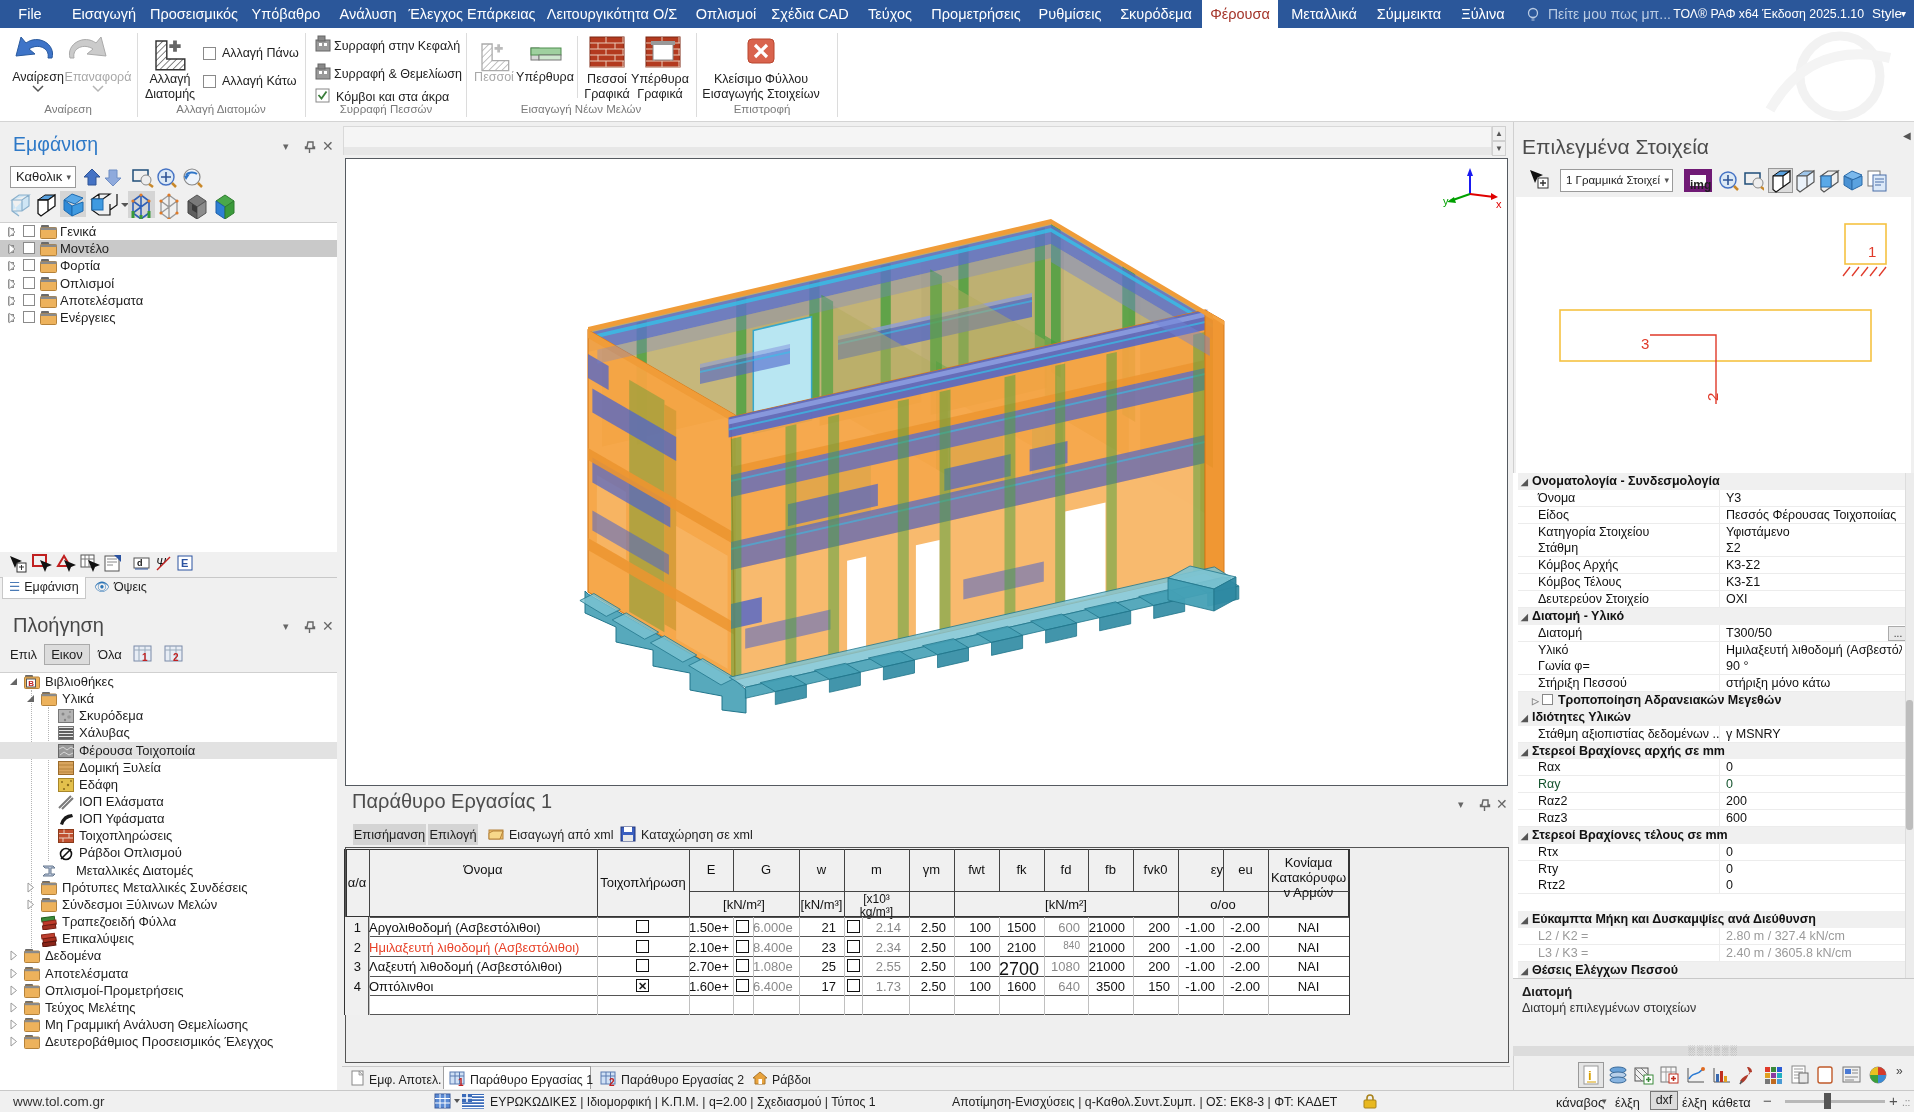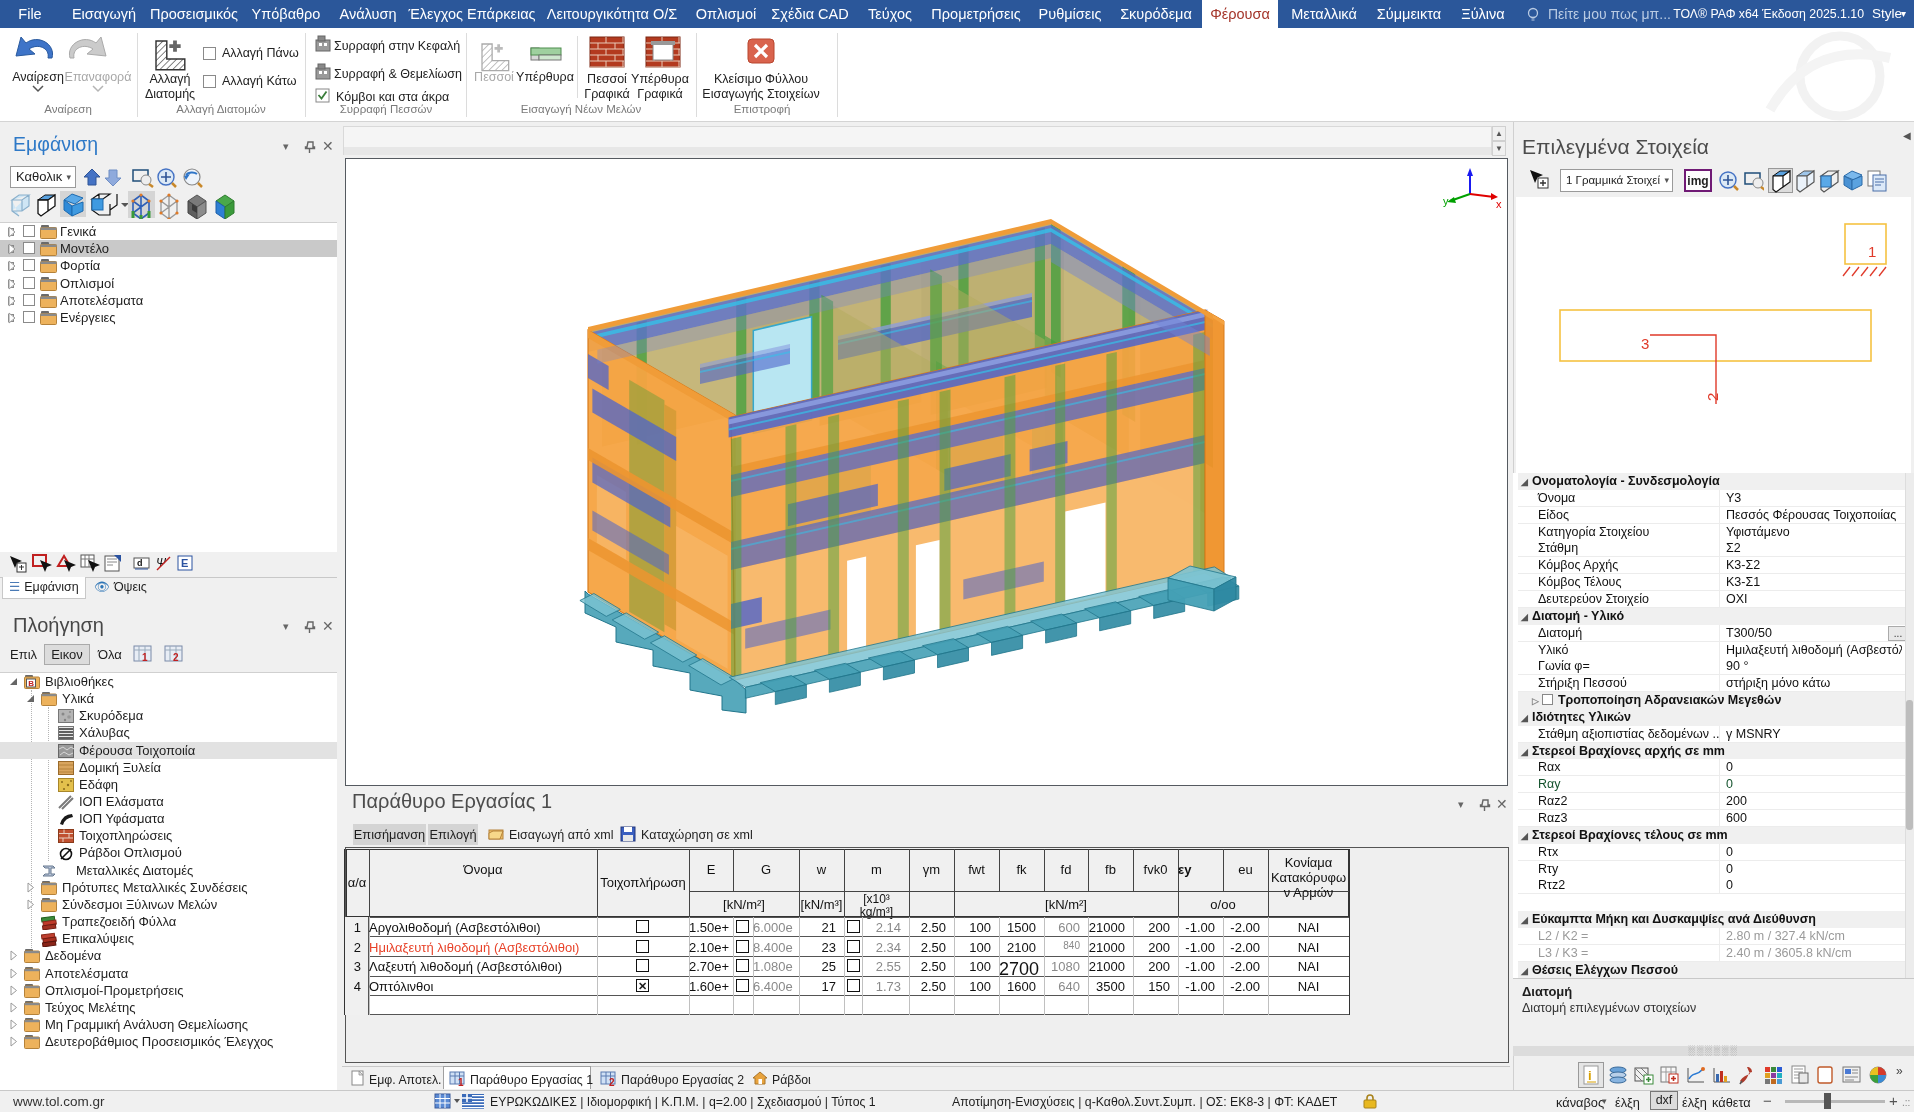--- a/index.html
+++ b/index.html
@@ -719,21 +719,21 @@
 <div class="abs" style="left:689px;top:862px;width:44px;text-align:center;font-size:13px;color:#111;font-weight:normal">E</div>
 <div class="abs" style="left:733px;top:862px;width:66px;text-align:center;font-size:13px;color:#111;font-weight:normal">G</div>
 <div class="abs" style="left:799px;top:862px;width:45px;text-align:center;font-size:13px;color:#111;font-weight:normal">w</div>
 <div class="abs" style="left:844px;top:862px;width:65px;text-align:center;font-size:13px;color:#111;font-weight:normal">m</div>
 <div class="abs" style="left:909px;top:862px;width:45px;text-align:center;font-size:13px;color:#111;font-weight:normal">γm</div>
 <div class="abs" style="left:954px;top:862px;width:45px;text-align:center;font-size:13px;color:#111;font-weight:normal">fwt</div>
 <div class="abs" style="left:999px;top:862px;width:45px;text-align:center;font-size:13px;color:#111;font-weight:normal">fk</div>
 <div class="abs" style="left:1044px;top:862px;width:44px;text-align:center;font-size:13px;color:#111;font-weight:normal">fd</div>
 <div class="abs" style="left:1088px;top:862px;width:45px;text-align:center;font-size:13px;color:#111;font-weight:normal">fb</div>
 <div class="abs" style="left:1133px;top:862px;width:45px;text-align:center;font-size:13px;color:#111;font-weight:normal">fvk0</div>
-<div class="abs" style="left:1178px;top:862px;width:45px;text-align:left;font-size:13px;color:#111;font-weight:bold">εy</div>
+<div class="abs" style="left:1178px;top:862px;width:45px;text-align:right;font-size:13px;color:#111;font-weight:normal">εy</div>
 <div class="abs" style="left:1223px;top:862px;width:45px;text-align:center;font-size:13px;color:#111;font-weight:normal">eu</div>
 <div class="abs" style="left:1268px;top:855px;width:81px;text-align:center;font-size:13px;color:#111;font-weight:normal">Κονίαμα</div>
 <div class="abs" style="left:1268px;top:870px;width:81px;text-align:center;font-size:13px;color:#111;font-weight:normal">Κατακόρυφω</div>
 <div class="abs" style="left:1268px;top:885px;width:81px;text-align:center;font-size:13px;color:#111;font-weight:normal">ν Αρμών</div>
 <div class="abs" style="left:689px;top:897px;width:110px;text-align:center;font-size:13px;color:#111;font-weight:normal">[kN/m²]</div>
 <div class="abs" style="left:799px;top:897px;width:45px;text-align:center;font-size:13px;color:#111;font-weight:normal">[kN/m³]</div>
 <div class="abs" style="left:844px;top:892px;width:65px;text-align:center;font-size:12px;color:#111;font-weight:normal">[x10³</div>
 <div class="abs" style="left:844px;top:905px;width:65px;text-align:center;font-size:12px;color:#111;font-weight:normal">kg/m³]</div>
 <div class="abs" style="left:954px;top:897px;width:224px;text-align:center;font-size:13px;color:#111;font-weight:normal">[kN/m²]</div>
 <div class="abs" style="left:1178px;top:897px;width:90px;text-align:center;font-size:13px;color:#111;font-weight:normal">o/oo</div>
@@ -861,21 +861,21 @@
 <div class="abs" style="left:772px;top:1073px;font-size:12.3px">Ράβδοι</div>
 <div class="abs" style="left:1513px;top:122px;width:401px;height:968px;background:#f0f0f0;border-left:1px solid #d0d0d0"></div>
 <div class="abs gray-title" style="left:1522px;top:135px;font-size:21px">Επιλεγμένα Στοιχεία</div>
 <div class="abs" style="left:1903px;top:130px;color:#555;font-size:10px">◀</div>
 <svg class="abs" style="left:1528px;top:168px" width="24" height="24">
     <path d="M2 2 l5 13 l2.5 -5.5 l5.5 -2.5 Z" fill="#111"></path>
     <rect x="10" y="10" width="10" height="10" fill="#fff" stroke="#333"></rect>
     <path d="M12 15 h6 M15 12 v6" stroke="#333" stroke-width="1.4"></path>
   </svg>
 <div class="abs" style="left:1560px;top:169px;width:113px;height:23px;background:#fff;border:1px solid #9a9a9a;font-size:11.5px;line-height:21px;padding-left:5px;overflow:hidden;white-space:nowrap">1 Γραμμικά Στοιχεί<span style="position:absolute;right:3px;top:0;color:#555;font-size:9px">▾</span></div>
-<div class="abs" style="left:1684px;top:169px;width:28px;height:23px;border:2px solid #701a75;background:#fdfdfd;font-size:12px;font-weight:bold;text-align:center;line-height:21px">img</div>
+<div class="abs" style="left:1684px;top:169px;width:28px;height:23px;border:6px solid #701a75;background:#fdfdfd;font-size:12px;font-weight:bold;text-align:center;line-height:21px">img</div>
 <svg class="abs" style="left:1718px;top:169px" width="46 " height="24">
 <circle cx="10" cy="11" r="8" fill="#dce9f5" stroke="#4472c4" stroke-width="1.4"></circle>
     <path d="M10 6 v10 M5 11 h10" stroke="#2f5496" stroke-width="1.6"></path>
     <line x1="16" y1="17" x2="20" y2="21" stroke="#c8882a" stroke-width="2.5"></line>
 <g transform="translate(26,0)">
       <rect x="1" y="4" width="15" height="11" fill="none" stroke="#1f4e79" stroke-width="1.5"></rect>
       <circle cx="14" cy="14" r="5" fill="#eee" stroke="#888"></circle>
       <line x1="17" y1="18" x2="21" y2="21" stroke="#c8882a" stroke-width="2.5"></line>
     </g>
   </svg>

